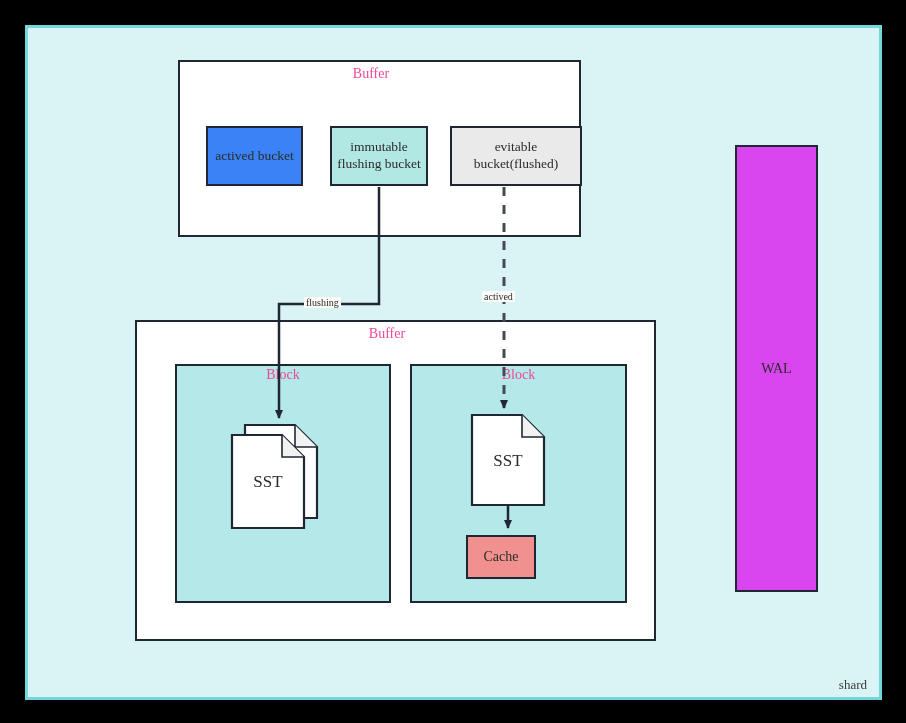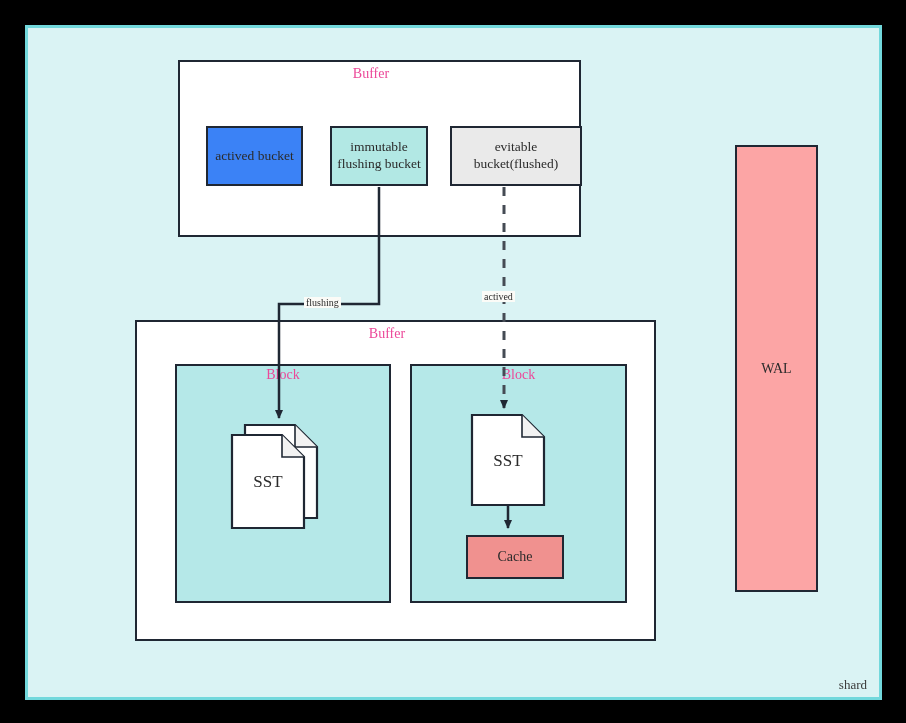--- a/index.html
+++ b/index.html
@@ -74,21 +74,21 @@
     position: absolute;
     box-sizing: border-box;
     border: 2.5px solid #1f2733;
     background: #b5e8e8;
   }
 
   .wal-box {
     position: absolute;
     box-sizing: border-box;
     border: 2.5px solid #1f2733;
-    background: #fca5a5;
+    background: #d946ef;
     display: flex;
     align-items: center;
     justify-content: center;
     font-size: 14px;
     color: #2b2b2b;
   }
 
   .cache-box {
     position: absolute;
     box-sizing: border-box;
@@ -158,21 +158,21 @@
   </div>
 
   <div class="block-box" style="left:175px; top:364px; width:216px; height:239px;">
   </div>
   <span class="box-title" style="left:175px; top:367px; width:216px;">Block</span>
 
   <div class="block-box" style="left:410px; top:364px; width:217px; height:239px;">
   </div>
   <span class="box-title" style="left:410px; top:367px; width:217px;">Block</span>
 
-  <div class="cache-box" style="left:466px; top:535px; width:98px; height:44px;">
+  <div class="cache-box" style="left:466px; top:535px; width:70px; height:44px;">
     <span>Cache</span>
   </div>
 
   <div class="wal-box" style="left:735px; top:145px; width:83px; height:447px;">
     <span>WAL</span>
   </div>
 
   <svg class="overlay" viewBox="0 0 906 723">
     <defs>
       <marker id="arrowhead" markerWidth="10" markerHeight="8" refX="8" refY="4" orient="auto" markerUnits="userSpaceOnUse">

